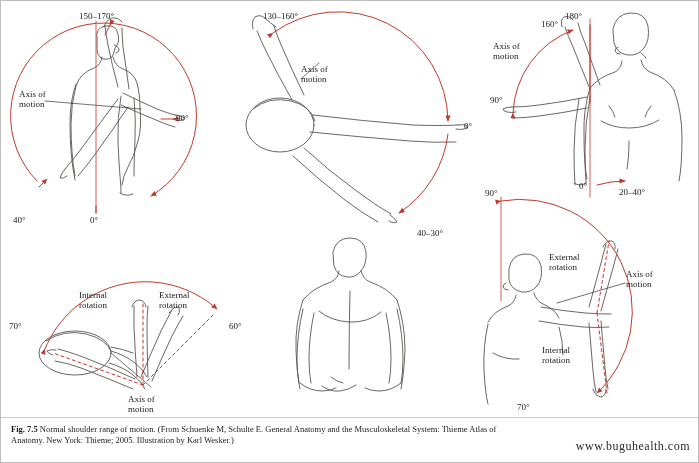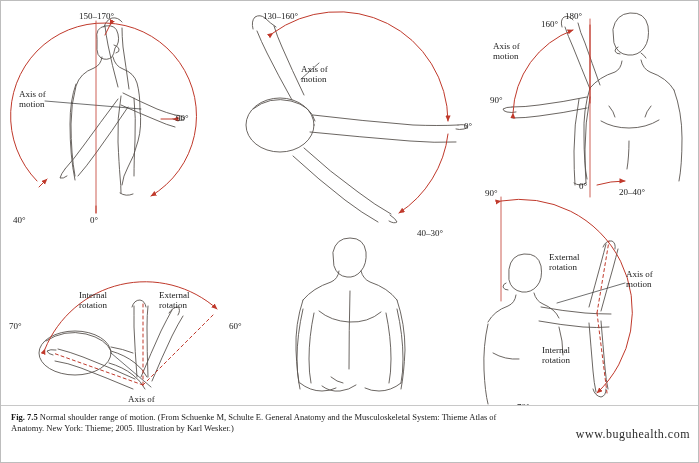--- a/index.html
+++ b/index.html
@@ -29,21 +29,21 @@
     font-family:"Liberation Serif", serif;
     font-size:9px;
     line-height:10px;
     color:#1a1a1a;
     white-space:pre;
   }
   .lbl.ctr { }
 
   .caption-bar {
     position:absolute;
-    left:0; bottom:16px;
+    left:0; bottom:4px;
     width:697px;
     height:41px;
     border-top:1px solid #c8c8c8;
     box-sizing:border-box;
     background:#ffffff;
   }
   .caption {
     position:absolute;
     left:10px; top:6px;
     width:520px;

